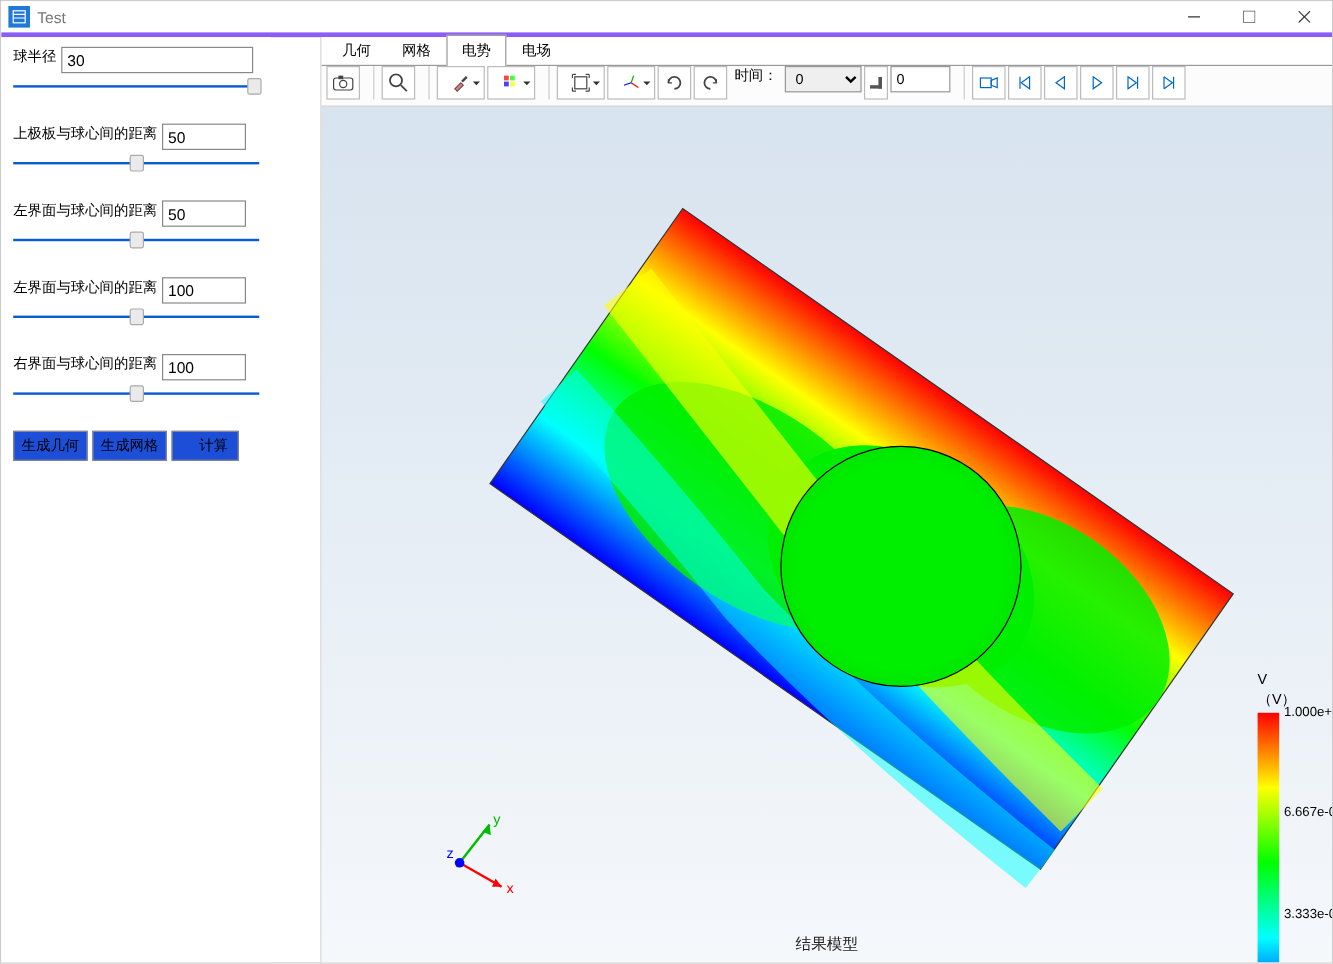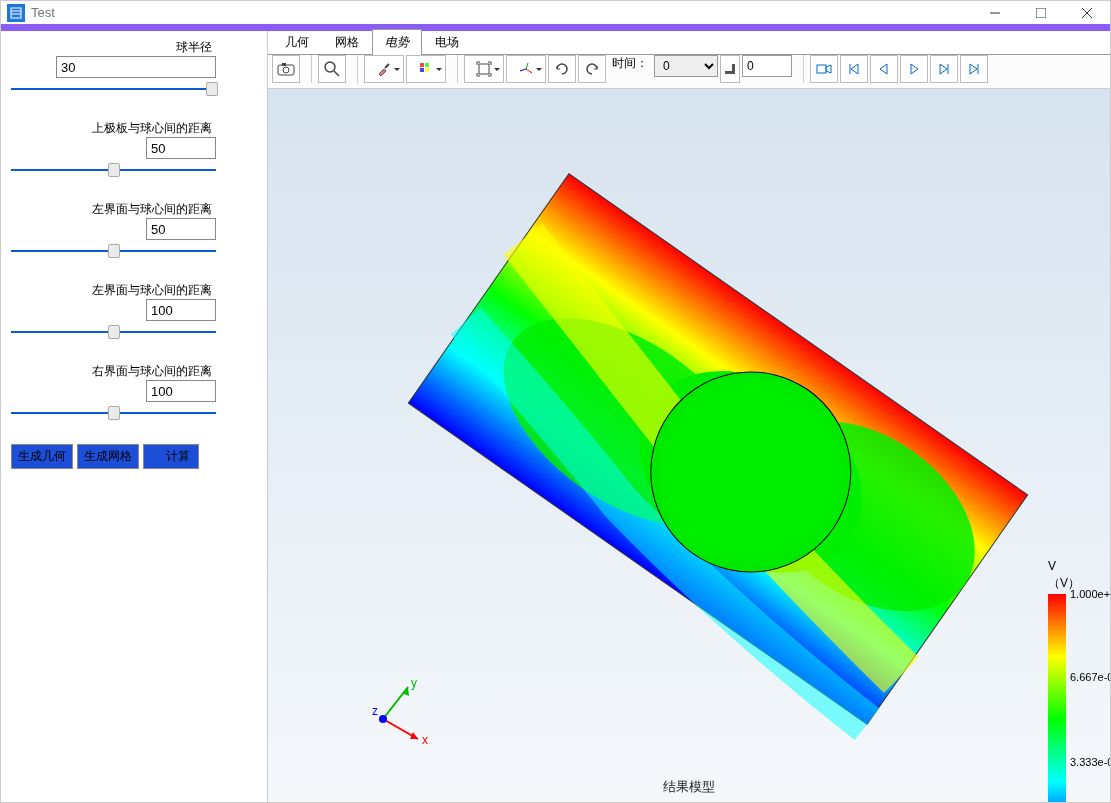--- a/index.html
+++ b/index.html
@@ -1,36 +1,36 @@
 <!DOCTYPE html>
 <html><head>
 <meta charset="utf-8">
 <style>
 * { box-sizing: border-box; margin: 0; padding: 0; }
 body { font-family: "Microsoft YaHei", sans-serif; font-size: 12px; background: #fff; width: 1111px; height: 803px; overflow: hidden; border: 1px solid #ccc; }
-.titlebar { height: 30px; background: #fff; display: flex; align-items: center; padding-left: 6px; border-bottom: 7px solid #8b5cf6; }
+.titlebar { height: 30px; background: #fff; display: flex; align-items: center; padding-left: 6px; border-bottom: 4px solid #8b5cf6; }
 .titlebar .app-icon { width: 18px; height: 18px; background: #2178d6; margin-right: 6px; display: flex; align-items: center; justify-content: center; color: #fff; font-size: 10px; }
 .titlebar .title { color: #777; font-size: 13px; flex: 1; }
 .titlebar .winbtn { width: 46px; height: 30px; display: flex; align-items: center; justify-content: center; color: #555; }
 .main { display: flex; height: calc(100% - 30px); }
 .sidebar { width: 225px; padding: 8px 10px; background: #fff; }
 .param { margin-bottom: 26px; }
-.param .row { display: flex; align-items: flex-end; margin-bottom: 6px; flex-direction: column; }
+.param .row { display: flex; align-items: flex-start; margin-bottom: 6px; }
 .param label { font-size: 12px; white-space: nowrap; margin-right: 4px; }
 .param input[type="text"] { border: 1px solid #888; height: 22px; padding: 0 4px; font-size: 13px; }
 .slider { position: relative; height: 10px; }
 .slider .track { position: absolute; left: 0; right: 0; top: 4px; height: 2px; background: #0a5bd3; }
 .slider .thumb { position: absolute; top: -2px; width: 12px; height: 14px; background: #eaeaea; border: 1px solid #aaa; border-radius: 2px; transform: translateX(-50%); }
 .btnrow { display: flex; gap: 4px; margin-top: 6px; }
 .btn { border: 1px solid #888; background: #1d4ed8; padding: 3px 6px; font-size: 12px; cursor: pointer; }
 .btn.wide { width: 56px; text-align: center; padding-left: 20px; }
 .content { flex: 1; display: flex; flex-direction: column; border-left: 1px solid #ccc; margin-left: 41px; }
 .tabs { height: 24px; display: flex; align-items: flex-end; padding-left: 4px; border-bottom: 1px solid #999; background: #fff; }
 .tab { padding: 4px 12px; font-size: 12px; border: 1px solid transparent; border-bottom: none; position: relative; top: 1px; cursor: pointer; }
-.tab.active { border-color: #999; background: #fff; font-style: italic; }
+.tab.active { border-color: #999; background: #fff; }
 .toolbar { height: 34px; display: flex; padding: 0 4px; gap: 2px; border-bottom: 1px solid #ccc; background: #fcfcfc; }
 .tbtn { width: 28px; height: 28px; border: 1px solid #bbb; background: #fff; display: flex; align-items: center; justify-content: center; cursor: pointer; }
 .tbtn.drop { width: 40px; position: relative; }
 .tbtn.drop::after { content: ""; position: absolute; right: 3px; top: 12px; border: 3px solid transparent; border-top-color: #333; }
 .sep { width: 6px; height: 28px; border-right: 1px solid #ccc; margin: 0 4px; }
 .txt { font-size: 12px; margin: 0 4px; }
 .tfield { border: 1px solid #999; height: 22px; width: 64px; font-size: 12px; padding: 0 4px; }
 .vis { flex: 1; position: relative; background: linear-gradient(#d7e3ef, #f5f8fb); overflow: hidden; }
 .model-label { position: absolute; bottom: 6px; left: 50%; transform: translateX(-50%); font-size: 13px; color: #222; text-align: right; }
 .legend { position: absolute; right: 30px; top: 470px; font-size: 12px; }

